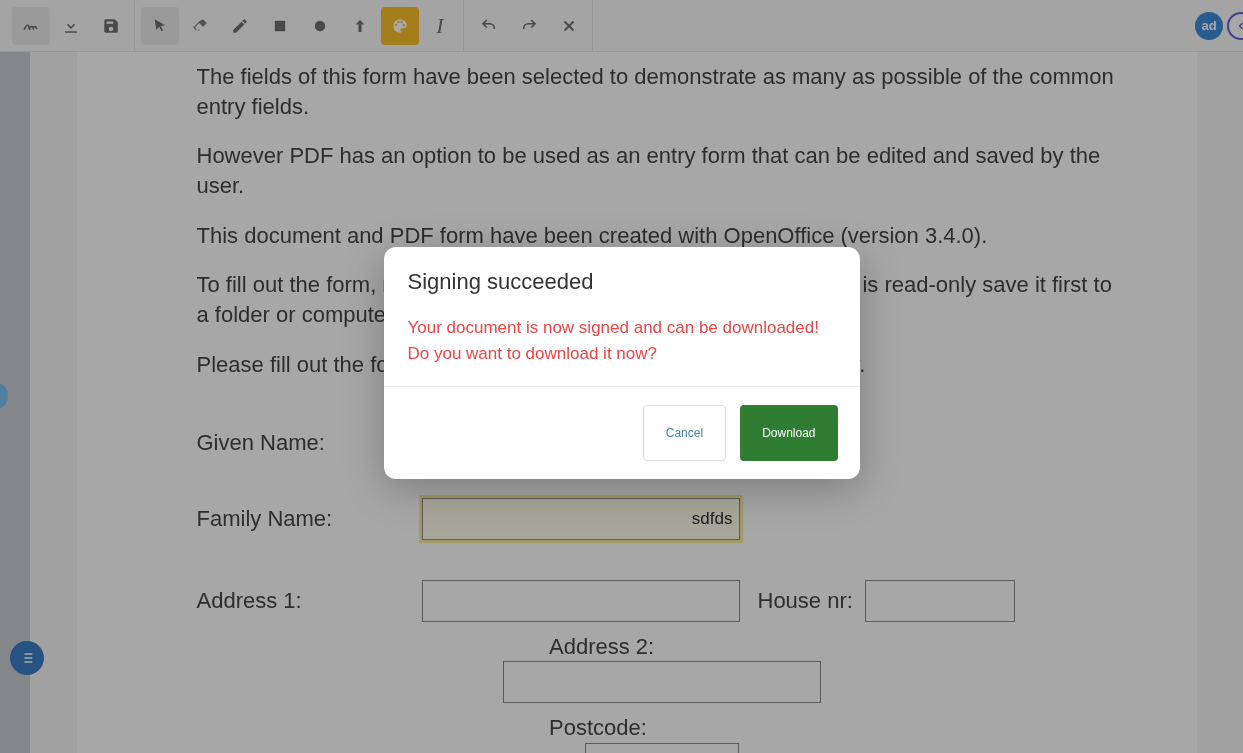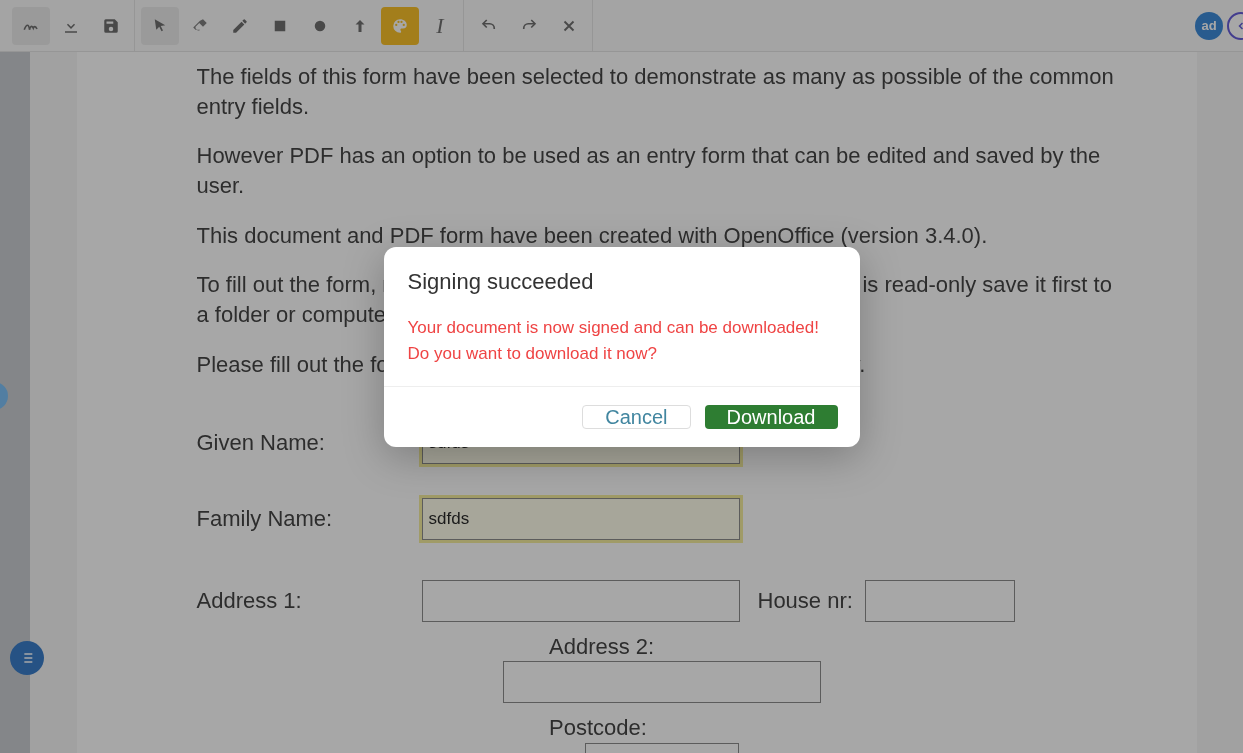--- a/index.html
+++ b/index.html
@@ -118,20 +118,21 @@
   .form-label {
     width: 225px;
     font-size: 22px;
   }
   .field {
     border: 1px solid #777;
     height: 42px;
     font-size: 17px;
     padding: 12px 6px;
     background: #fff;
+    text-align: right;
   }
   .field.highlight {
     background: #fffde7;
     outline: 3px solid #f2e98a;
     outline-offset: 0;
   }
   .w-med { width: 318px; }
   .w-short { width: 154px; }
   .w-tiny { width: 150px; }
   .w-long { width: 318px; }
@@ -169,24 +170,24 @@
     line-height: 1.5;
   }
   .modal-footer {
     border-top: 1px solid #eee;
     padding: 18px 22px;
     display: flex;
     justify-content: flex-end;
     gap: 14px;
   }
   .btn {
-    height: 24px;
+    height: 56px;
     padding: 0 22px;
     border-radius: 4px;
-    font-size: 20px;
+    font-size: 12px;
     cursor: pointer;
     display: flex; align-items: center; justify-content: center;
   }
   .btn-secondary {
     background: #fff;
     border: 1px solid #ddd;
     color: #4a6;
     color: #4286a0;
   }
   .btn-primary {

